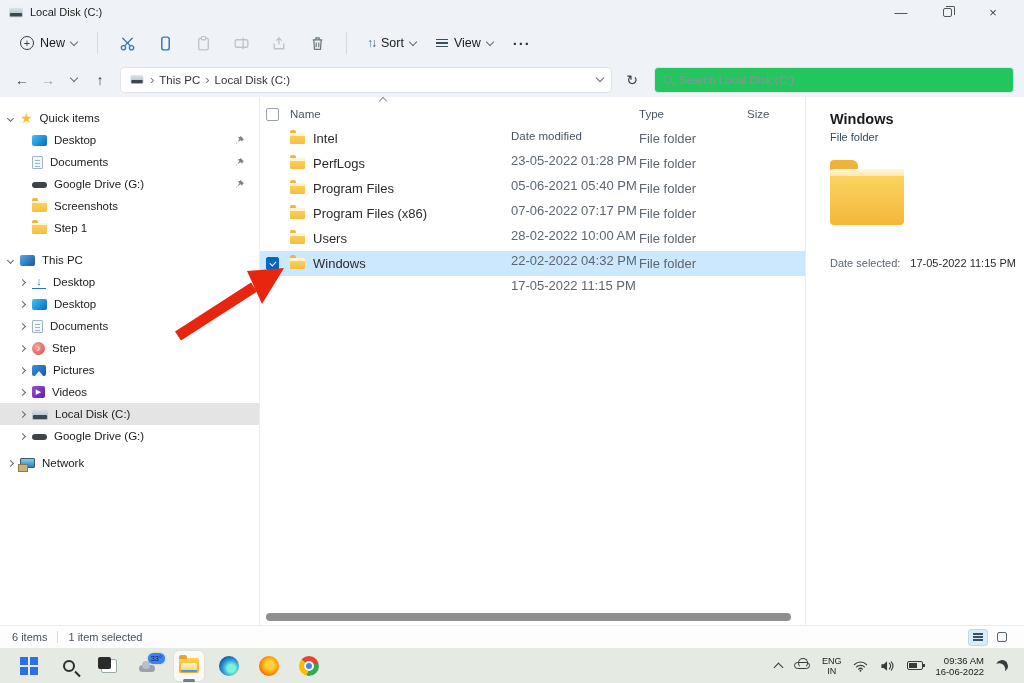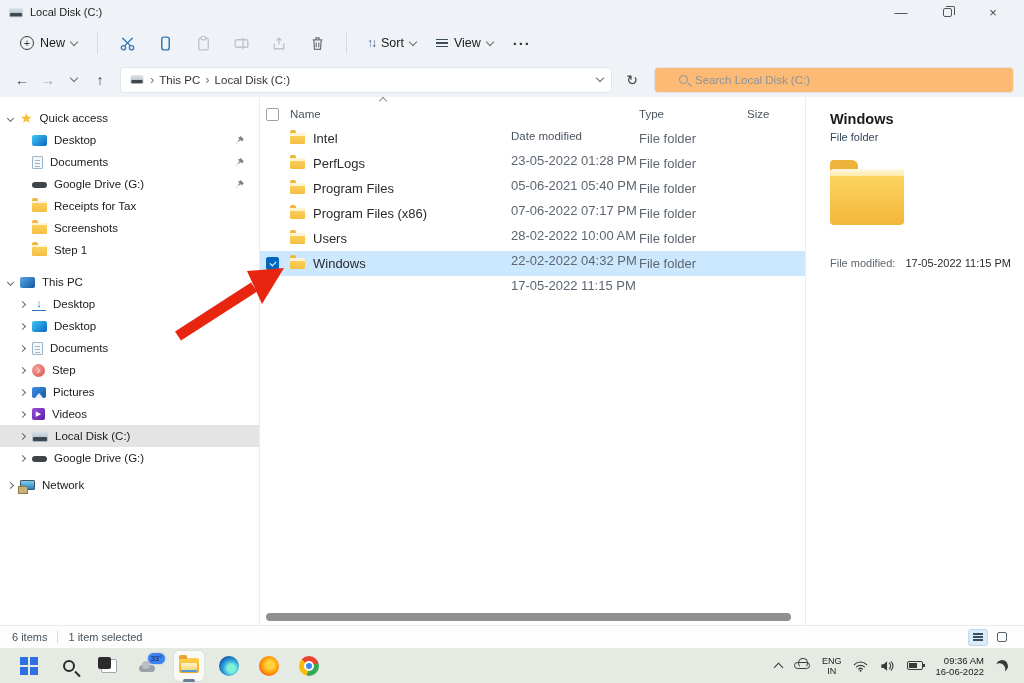--- a/index.html
+++ b/index.html
@@ -26,21 +26,21 @@
   .viewbars { display:flex; flex-direction:column; gap:2px; }
   .viewbars i { display:block; width:12px; height:1.6px; background:#3c4d5b; }
   .more-dots { font-size:15px; font-weight:bold; letter-spacing:1px; color:#333; }
 
   .addr-row { height:35px; display:flex; align-items:center; padding:0 10px; gap:2px; }
   .nav-btn { width:24px; height:24px; display:flex; align-items:center; justify-content:center; font-size:14px; color:#404040; border-radius:4px; }
   .nav-btn.dim { color:#9aa3ab; font-size:10px; }
   .addr-bar { display:flex; align-items:center; height:26px; background:#fff; border:1px solid #e1e5ea; border-radius:4px; margin:0 6px; flex:0 0 492px; padding:0 8px; gap:5px; font-size:11.5px; color:#333; }
   .crumb-sep { color:#707980; font-size:13px; }
   .addr-spacer { flex:1; }
-  .search-bar { display:flex; align-items:center; height:26px; background:#fdba74; border:1px solid #e1e5ea; border-radius:4px; flex:1; padding:0 24px; gap:7px; }
+  .search-bar { display:flex; align-items:center; height:26px; background:#22c55e; border:1px solid #e1e5ea; border-radius:4px; flex:1; padding:0 8px; gap:7px; }
   .search-bar input { border:none; outline:none; flex:1; font-size:11.5px; font-family:"Liberation Sans",sans-serif; color:#333; background:transparent; }
   .search-bar input::placeholder { color:#8a949c; }
   .mag { width:9px; height:9px; border:1.4px solid #8a949c; border-radius:50%; position:relative; }
   .mag::after { content:""; position:absolute; width:5px; height:1.4px; background:#8a949c; transform:rotate(45deg); left:7px; top:8px; }
 
   
   .main { position:absolute; top:97px; left:0; right:0; bottom:58px; background:#fff; display:flex; }
 
   
   .sidebar { width:260px; flex:0 0 260px; border-right:1px solid #ececec; padding-top:10px; overflow:hidden; }
@@ -263,21 +263,21 @@
     </div>
   </div>
 </div>
 
 <div class="main">
 
   <div class="sidebar">
     <div class="side-row">
       <span class="twisty open"></span>
       <span class="ic star">★</span>
-      <span>Quick access</span>
+      <span>Quick items</span>
     </div>
     <div class="side-row lvl1">
       <span class="ic monitor"></span>
       <span>Desktop</span>
       <svg class="pin pin-svg" viewBox="0 0 16 16">
           <path d="M9.5 1.5l5 5-1.8.6-.8 2.8-4-4-4.4 6.8-.7-.7 6.8-4.4-4-4 2.8-.8z"></path>
         </svg>
     </div>
     <div class="side-row lvl1">
       <span class="ic doc"></span>
@@ -285,24 +285,20 @@
       <svg class="pin pin-svg" viewBox="0 0 16 16">
           <path d="M9.5 1.5l5 5-1.8.6-.8 2.8-4-4-4.4 6.8-.7-.7 6.8-4.4-4-4 2.8-.8z"></path>
         </svg>
     </div>
     <div class="side-row lvl1">
       <span class="ic gdrive"></span>
       <span>Google Drive (G:)</span>
       <svg class="pin pin-svg" viewBox="0 0 16 16">
           <path d="M9.5 1.5l5 5-1.8.6-.8 2.8-4-4-4.4 6.8-.7-.7 6.8-4.4-4-4 2.8-.8z"></path>
         </svg>
-    </div>
-    <div class="side-row lvl1">
-      <span class="ic fold"></span>
-      <span>Receipts for Tax</span>
     </div>
     <div class="side-row lvl1">
       <span class="ic fold"></span>
       <span>Screenshots</span>
     </div>
     <div class="side-row lvl1">
       <span class="ic fold"></span>
       <span>Step 1</span>
     </div>
     <div class="side-gap"></div>
@@ -448,21 +444,21 @@
     </div>
 
     <div class="hscroll"></div>
   </div>
 
   <div class="preview">
     <div class="pv-title">Windows</div>
     <div class="pv-sub">File folder</div>
     <div class="big-folder"></div>
     <div class="pv-meta">
-      <span>File modified:</span>
+      <span>Date selected:</span>
       <b>17-05-2022 11:15 PM</b>
     </div>
   </div>
 </div>
 
 <div class="statusbar">
   <span>6 items</span>
   <span class="sb-sep"></span>
   <span>1 item selected</span>
   <div class="view-toggles">

